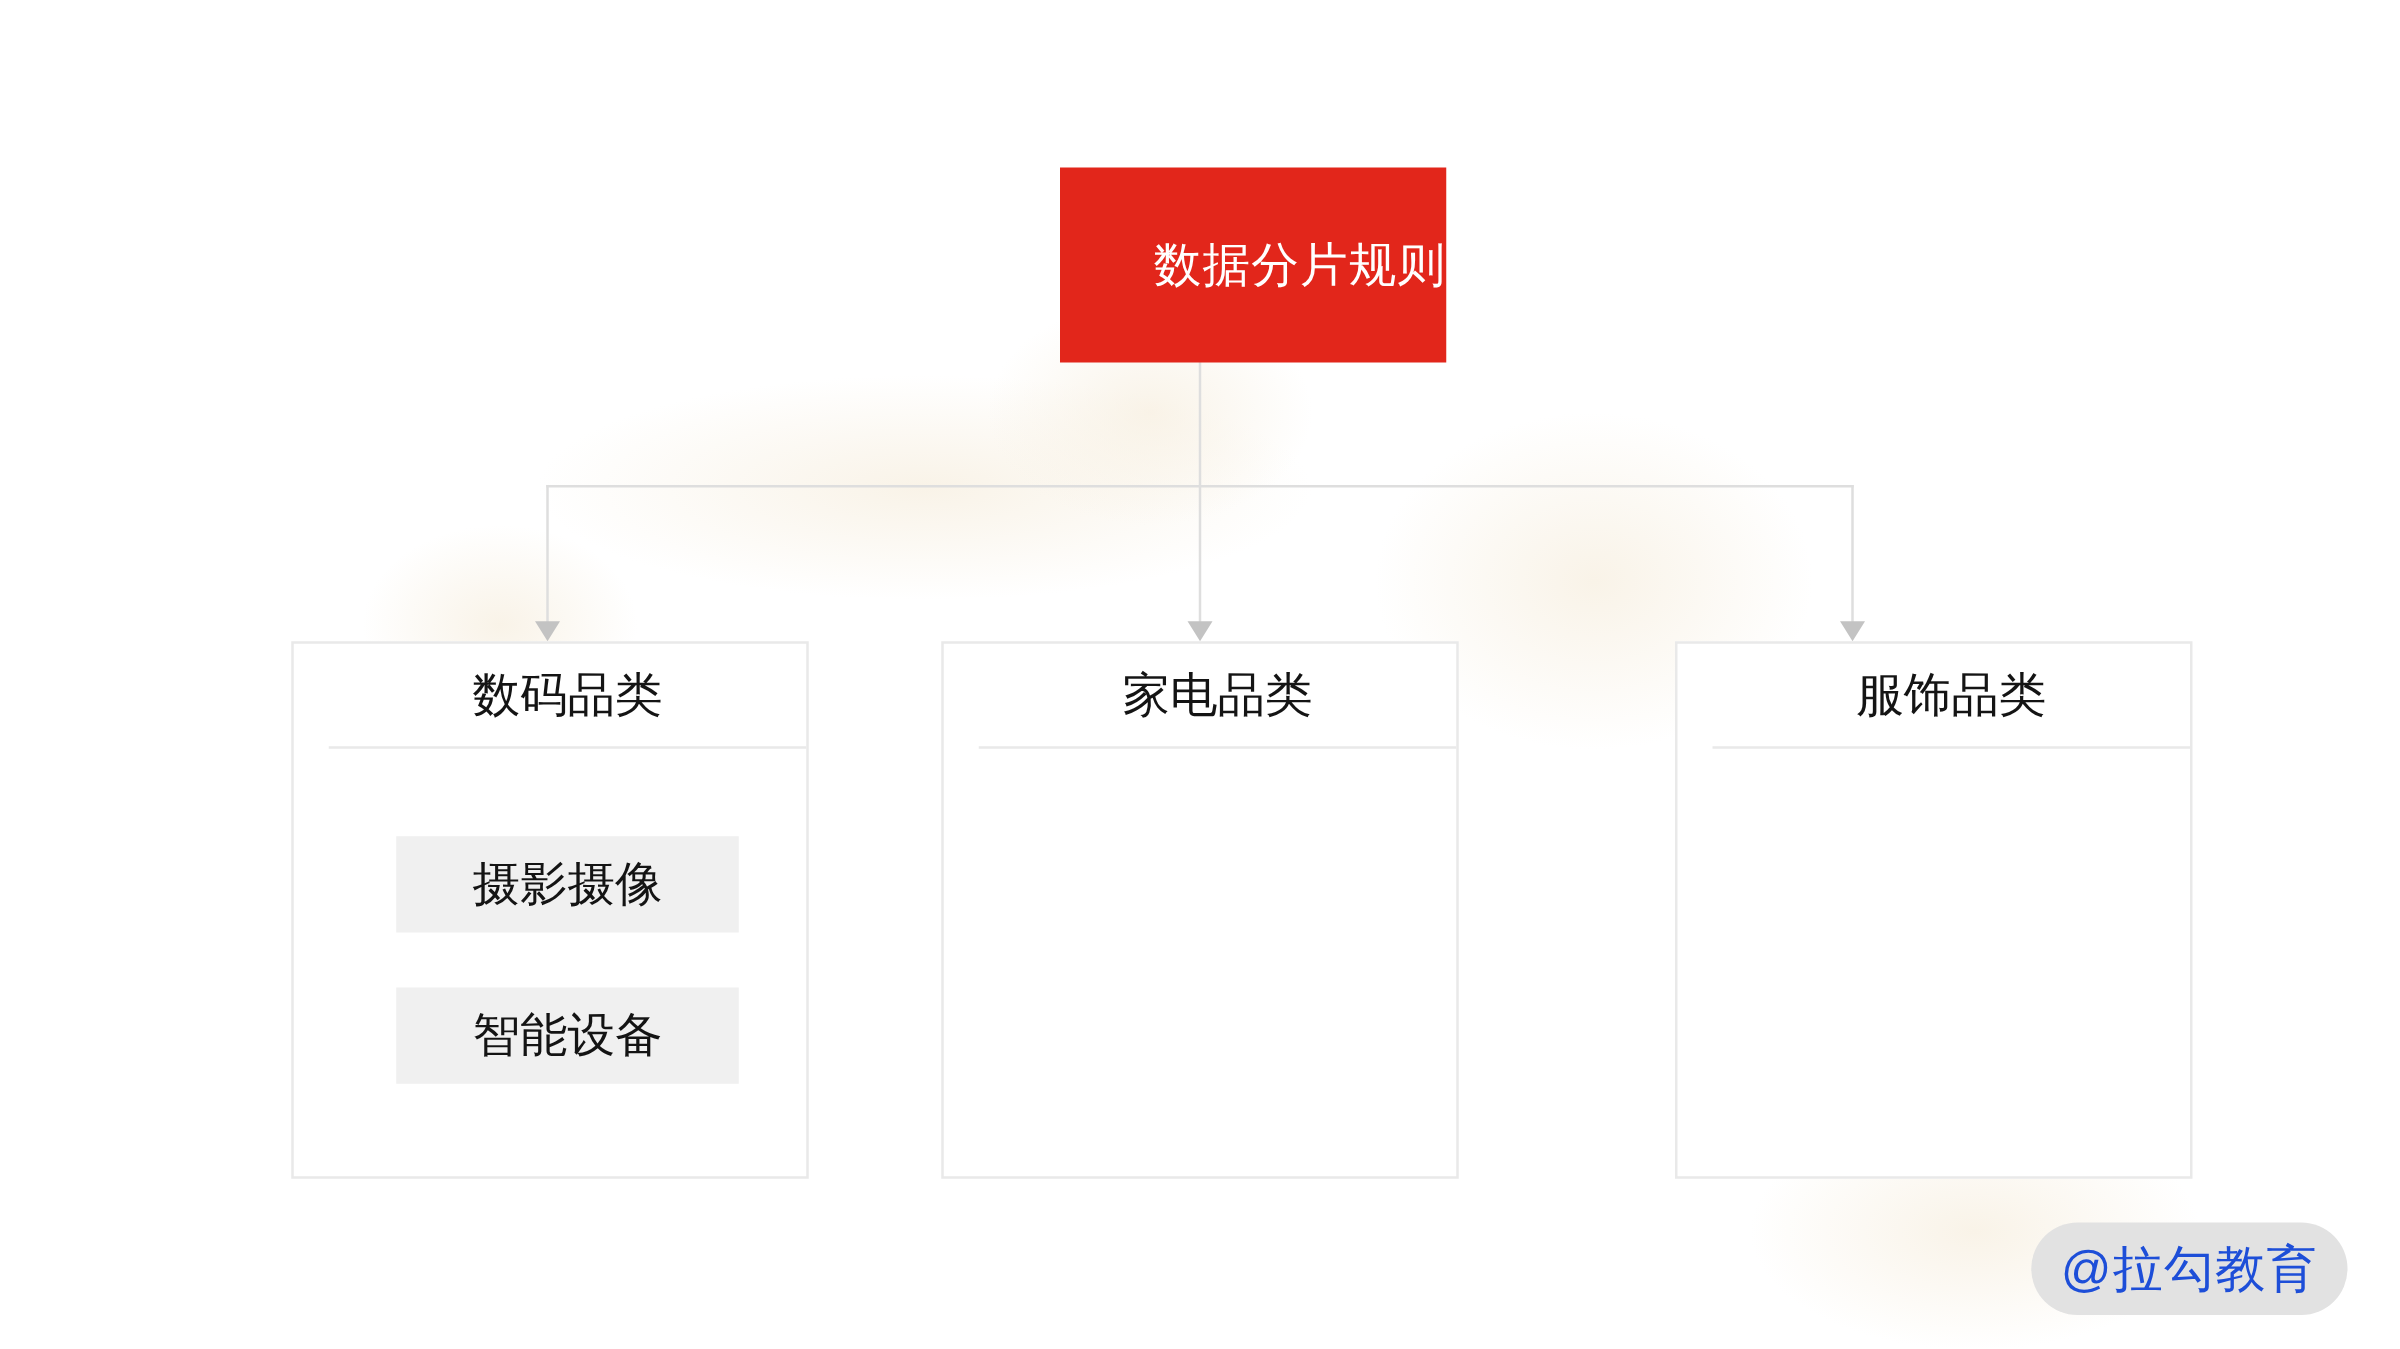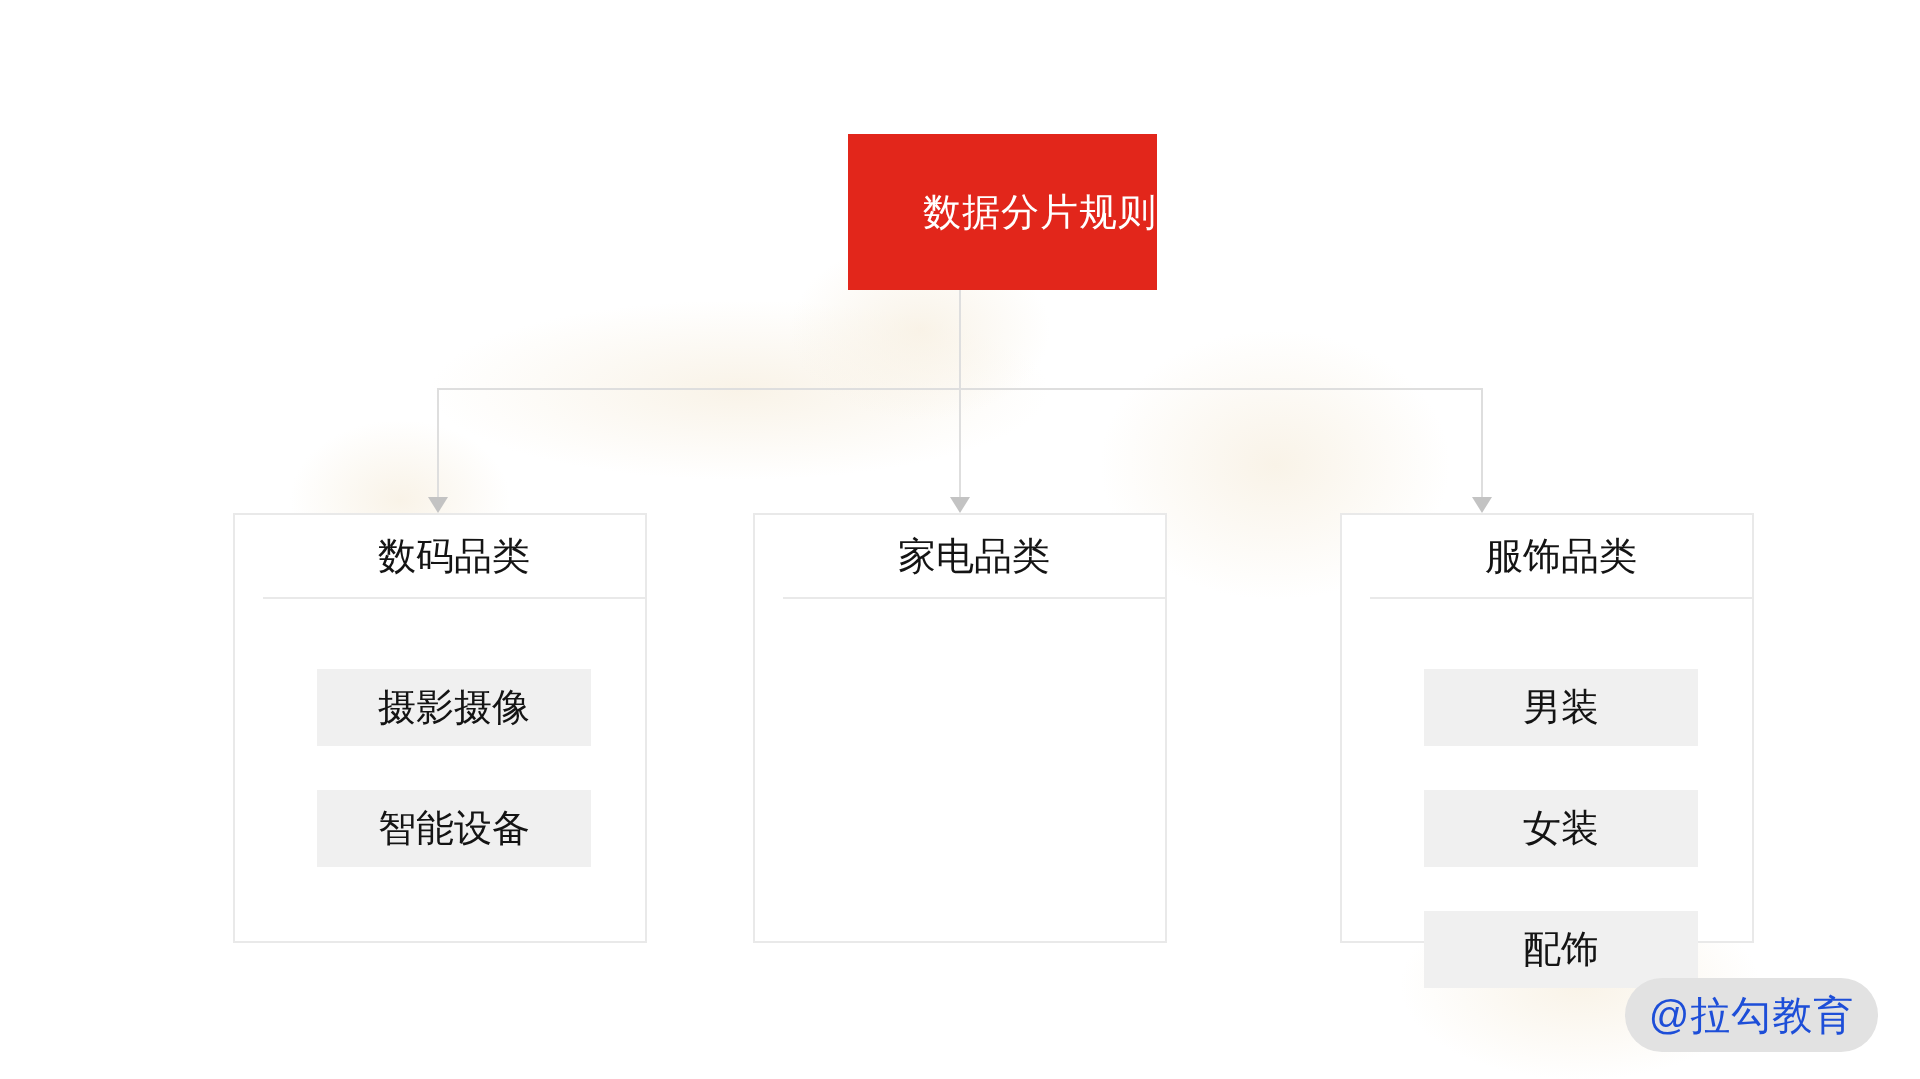--- a/index.html
+++ b/index.html
@@ -158,24 +158,19 @@
       <div class="cat-item">智能设备</div>
     </div>
   </div>
 
   <div class="cat cat-2">
     <div class="cat-header">家电品类</div>
   </div>
 
   <div class="cat cat-3">
     <div class="cat-header">服饰品类</div>
-    <div class="cat-body">
-      <div class="cat-item">男装</div>
-      <div class="cat-item">女装</div>
-      <div class="cat-item">配饰</div>
-    </div>
   </div>
 
   <div class="watermark">
     <span>@拉勾教育</span>
   </div>
 
 </div>
 
 </body></html>

